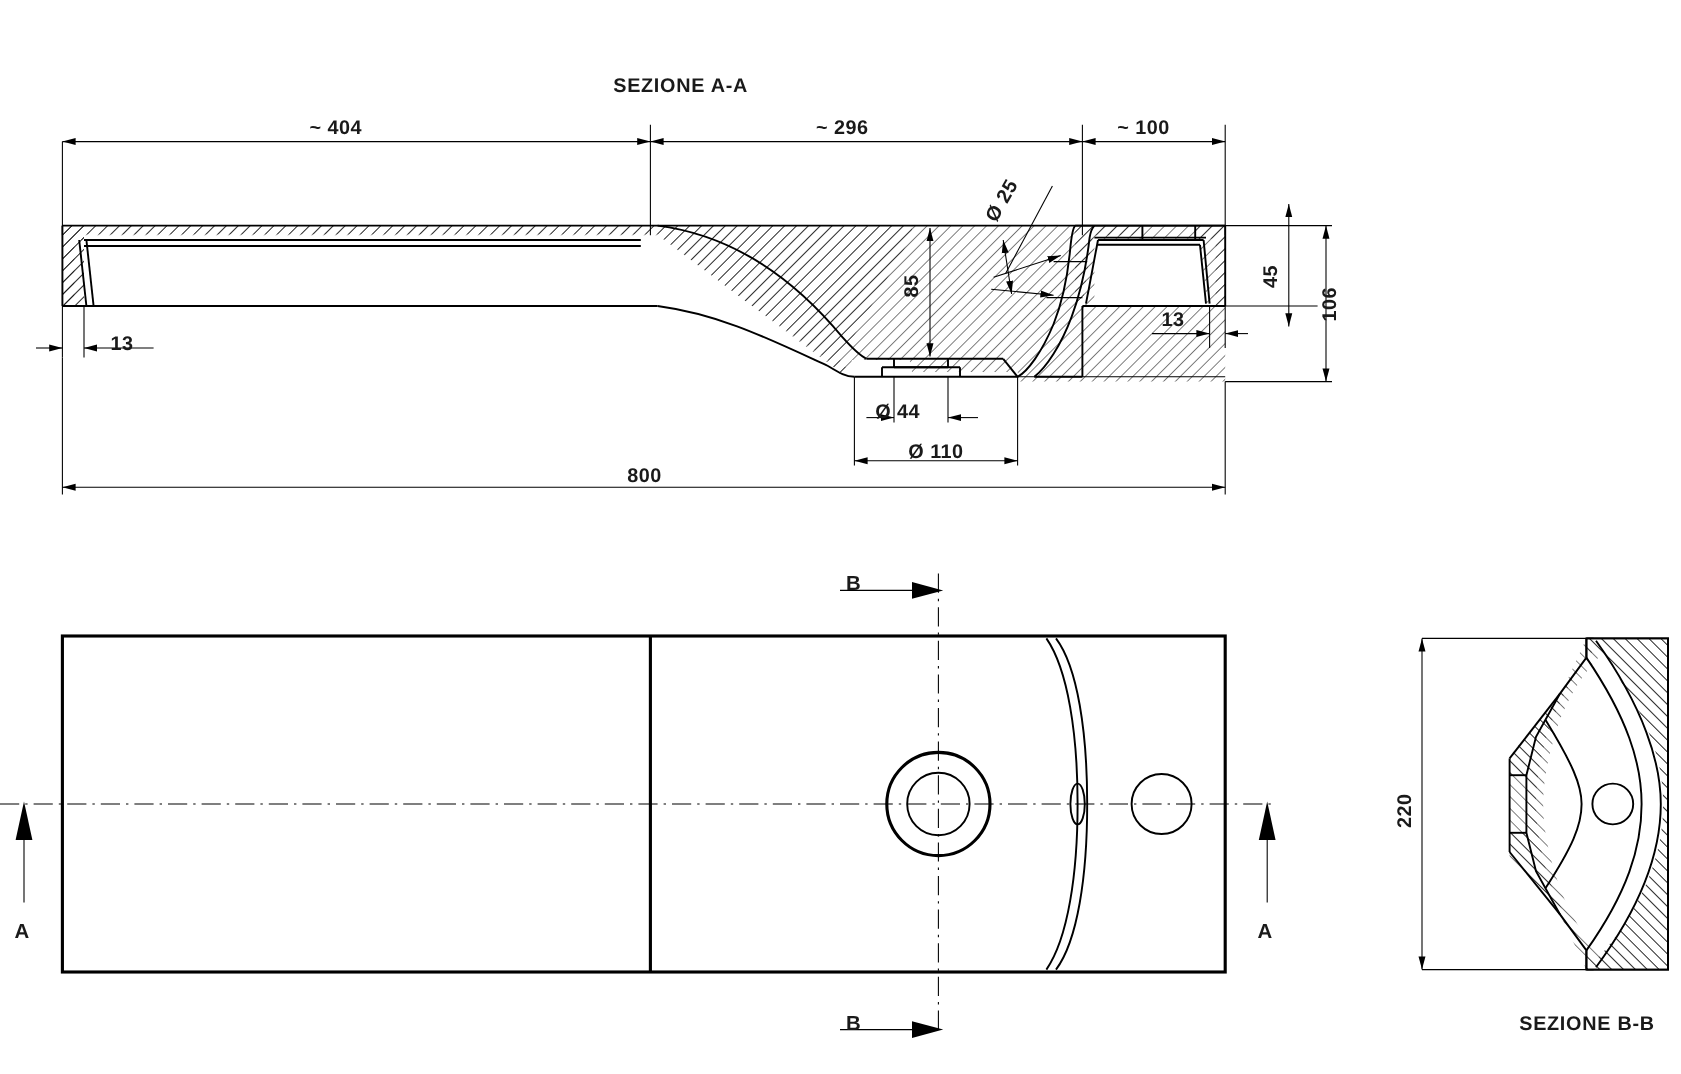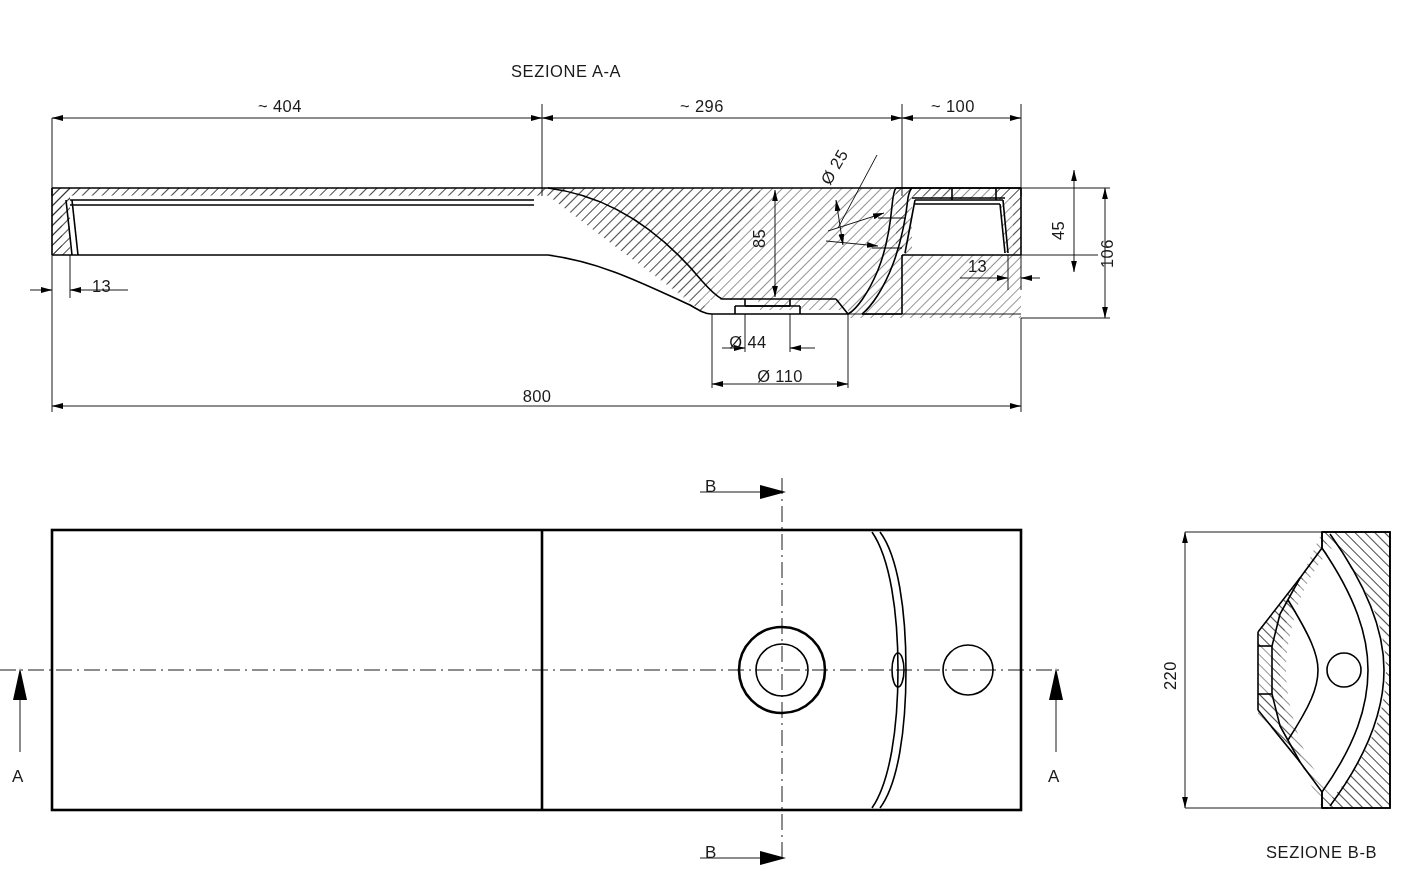--- a/index.html
+++ b/index.html
@@ -15,20 +15,21 @@
     color: #1a1a1a;
     overflow: hidden;
     position: relative;
   }
   #drawing-root {
     position: absolute;
     left: 0;
     top: 0;
     width: 1401px;
     height: 895px;
+    font-weight: bold;
   }
   svg.dwg {
     display: block;
     width: 1401px;
     height: 895px;
   }
   text {
     font-family: "Liberation Sans", sans-serif;
     fill: #1a1a1a;
   }

